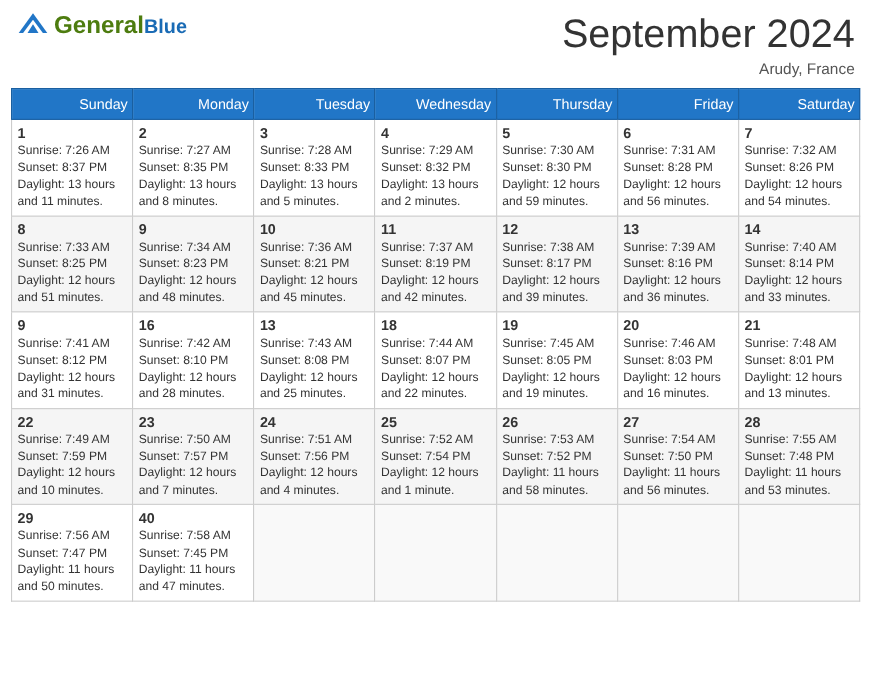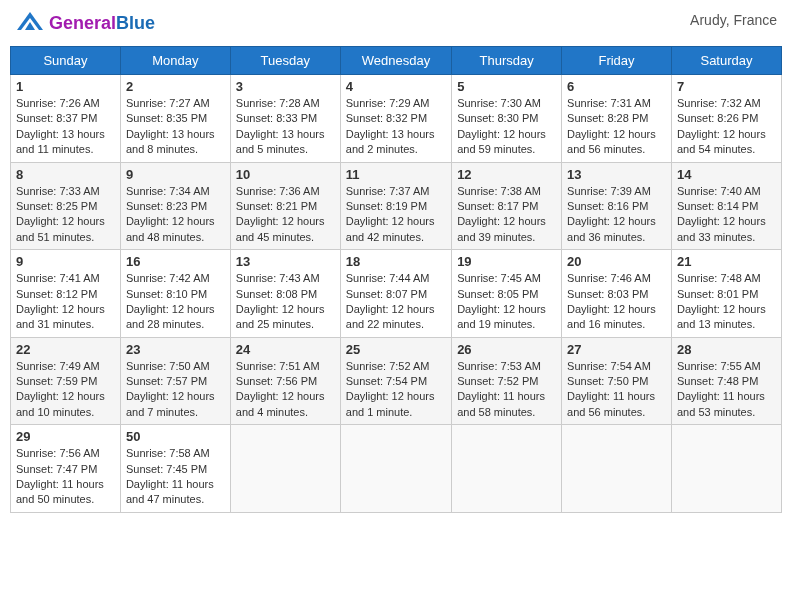--- a/index.html
+++ b/index.html
@@ -15,35 +15,35 @@
       justify-content: space-between;
       align-items: flex-start;
       margin-bottom: 10px;
       padding: 0 5px;
     }
     .logo {
       display: flex;
       align-items: center;
       gap: 4px;
     }
-    .logo-text-general { font-size: 18px; font-weight: bold; color: #a21caf; }
+    .logo-text-general { font-size: 22px; font-weight: bold; color: #4d7c0f; }
     .logo-text-blue { font-size: 18px; font-weight: bold; color: #1a6bb5; margin-top: 47px; }
     .title-block { text-align: right; }
     .month-title { font-size: 36px; color: #333; font-weight: normal; }
     .location { font-size: 14px; color: #555; margin-top: 2px; }
     .calendar {
       width: 100%;
       border-collapse: collapse;
       font-size: 11px;
     }
     .calendar th {
       background-color: #2176c7;
       color: #fff;
-      padding: 6px 20px;
-      text-align: center;
+      padding: 6px 4px;
+      text-align: right;
       font-size: 13px;
       font-weight: normal;
       border: 1px solid #1a5fa0;
     }
     .calendar td {
       border: 1px solid #ccc;
       vertical-align: top;
       padding: 4px 5px;
       width: 108px;
       min-height: 80px;
@@ -76,20 +76,21 @@
     <svg width="30" height="26" viewBox="0 0 30 26">
       <polygon points="15,2 28,20 2,20" fill="#2176c7"></polygon>
       <polygon points="15,8 24,20 6,20" fill="#fff"></polygon>
       <polygon points="15,12 20,20 10,20" fill="#2176c7"></polygon>
     </svg>
     <div>
       <span class="logo-text-general">General</span><span class="logo-text-blue">Blue</span>
     </div>
   </div>
   <div class="title-block">
+    <div class="month-title">September 2024</div>
     <div class="location">Arudy, France</div>
   </div>
 </div>
 
 <table class="calendar">
   <thead>
     <tr>
     <th>Sunday</th>
         <th>Monday</th>
         <th>Tuesday</th>
@@ -335,21 +336,21 @@
       <tr>
         <td>
         <span class="day-number">29</span>
         <div class="day-info">
           Sunrise: 7:56 AM<br>
           Sunset: 7:47 PM<br>
           Daylight: 11 hours and 50 minutes.
         </div>
       </td>
         <td>
-        <span class="day-number">50</span>
+        <span class="day-number">40</span>
         <div class="day-info">
           Sunrise: 7:58 AM<br>
           Sunset: 7:45 PM<br>
           Daylight: 11 hours and 47 minutes.
         </div>
       </td>
         <td class="empty-cell"></td>
         <td class="empty-cell"></td>
         <td class="empty-cell"></td>
         <td class="empty-cell"></td>

